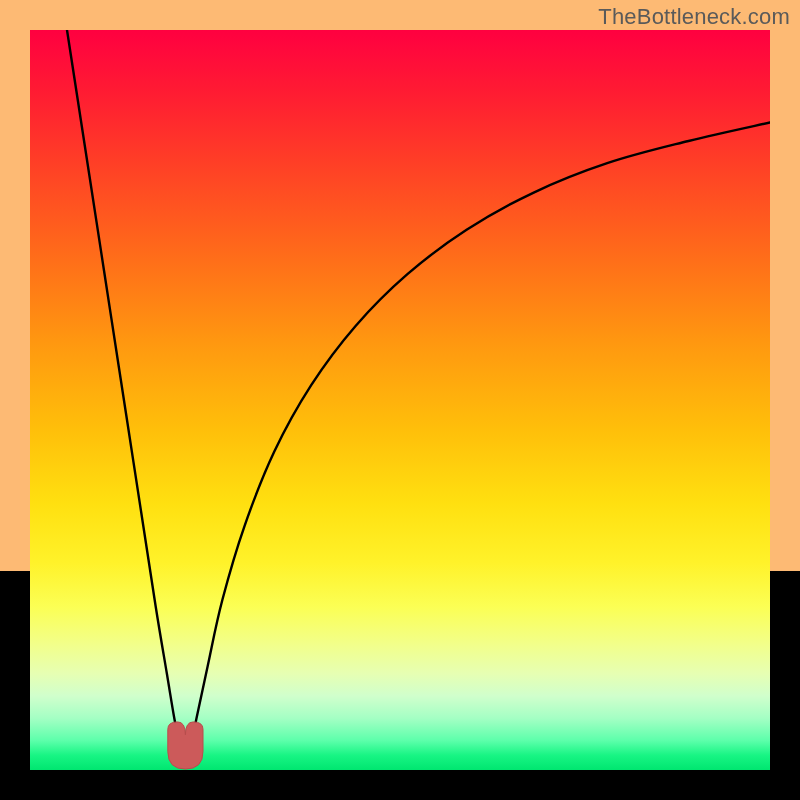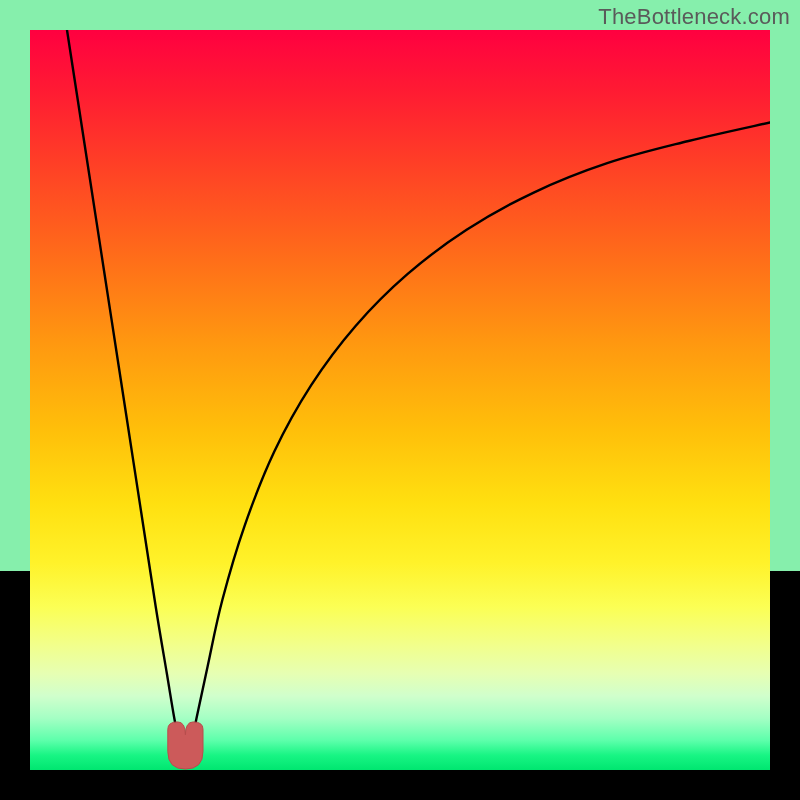--- a/index.html
+++ b/index.html
@@ -9,21 +9,21 @@
     height: 800px;
     overflow: hidden;
     background: #000;
     font-family: Arial, Helvetica, sans-serif;
   }
   .frame {
     position: absolute;
     top: 0; left: 0;
     width: 800px;
     height: 571px;
-    background: #86efac;
+    background: #fdba74;
   }
   .plot {
     position: absolute;
     top: 30px;
     left: 30px;
     width: 740px;
     height: 740px;
     overflow: hidden;
   }
   .gradient {

